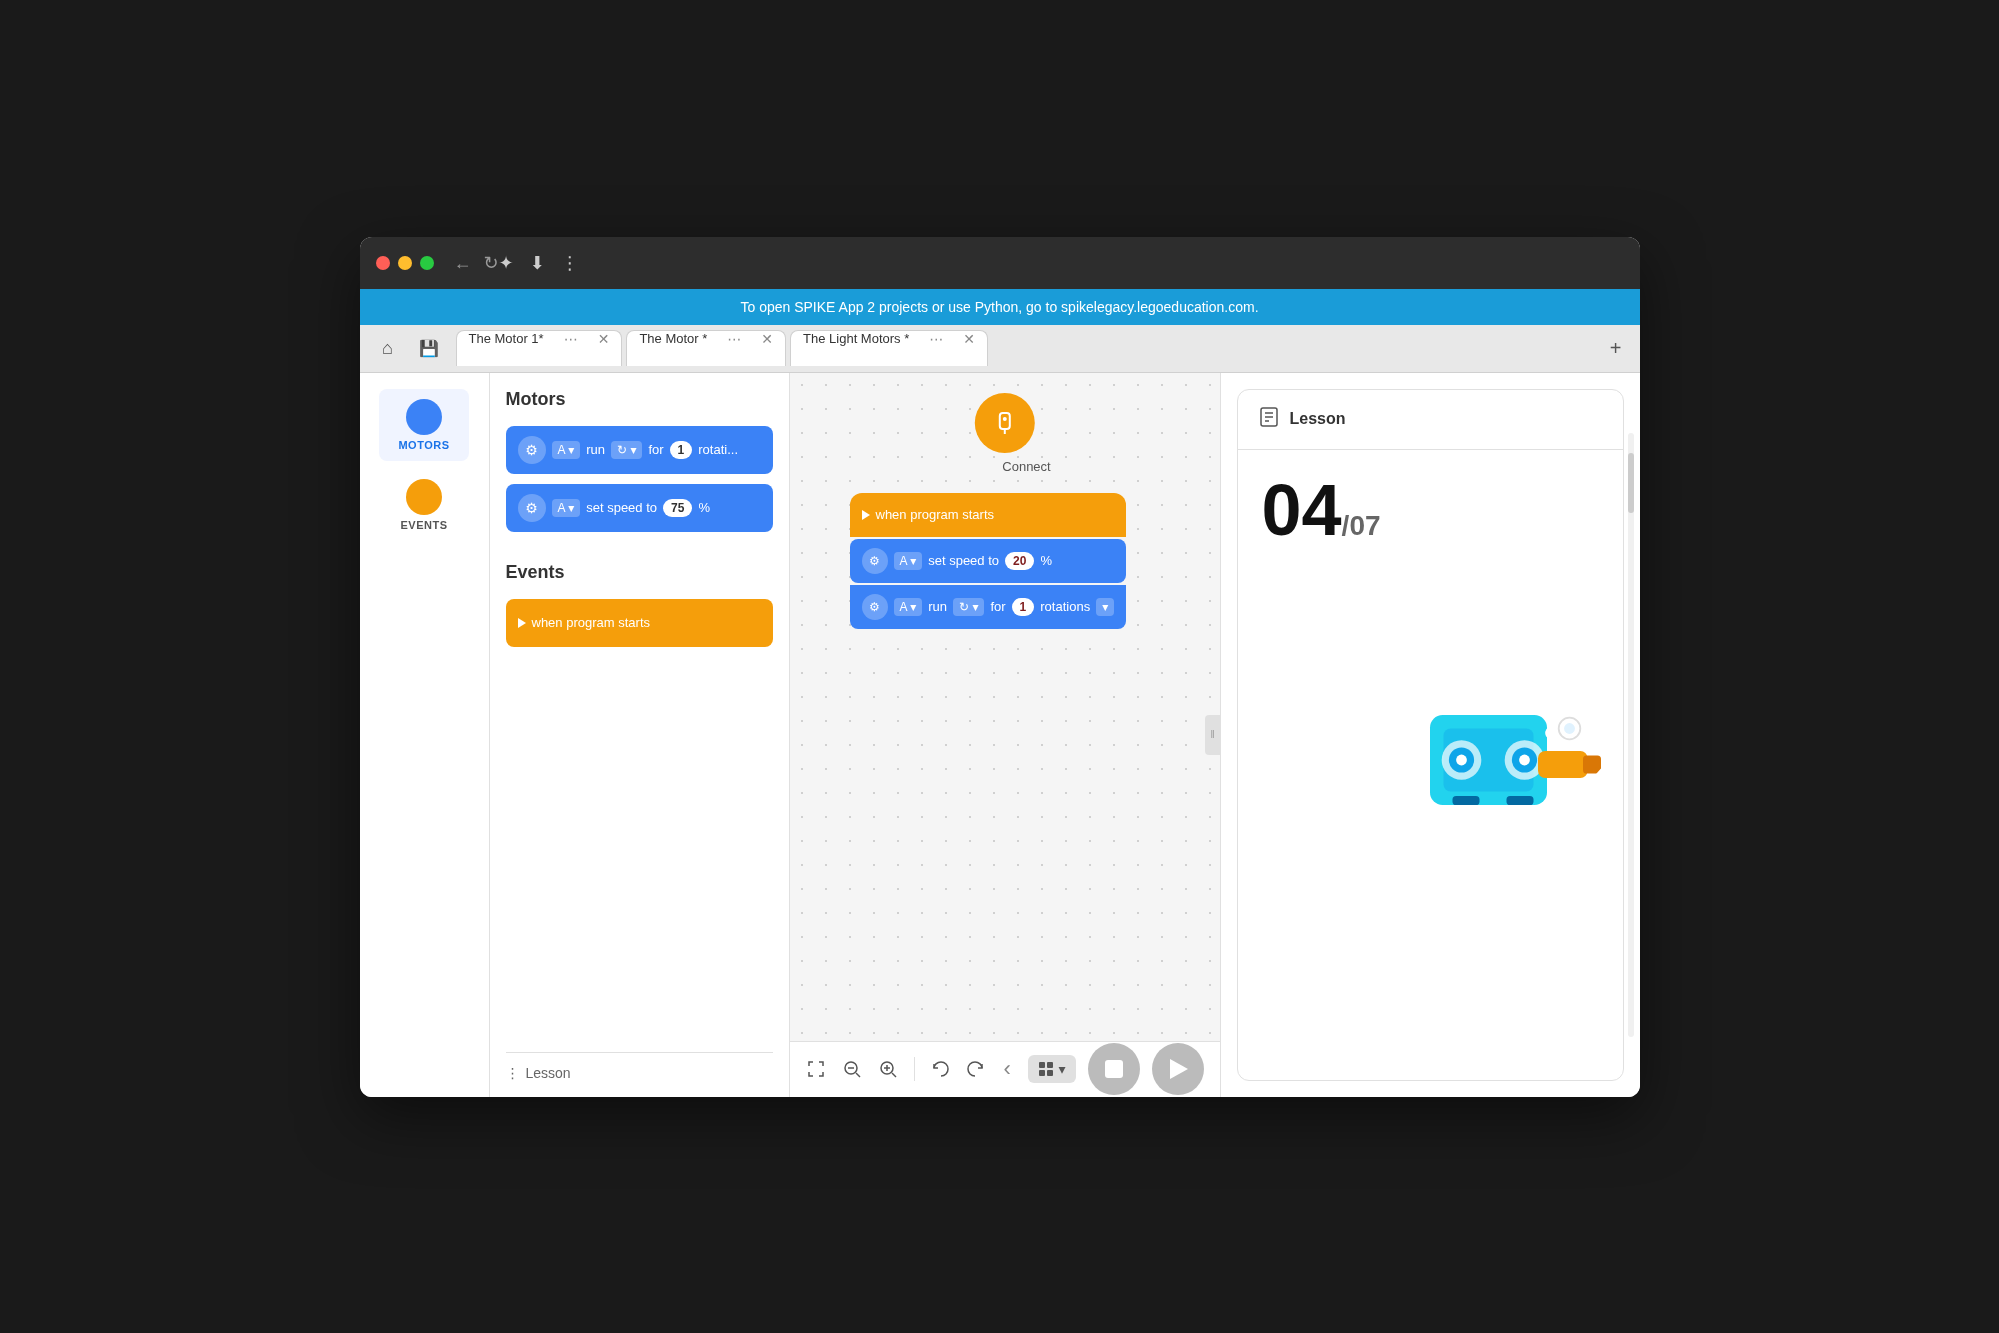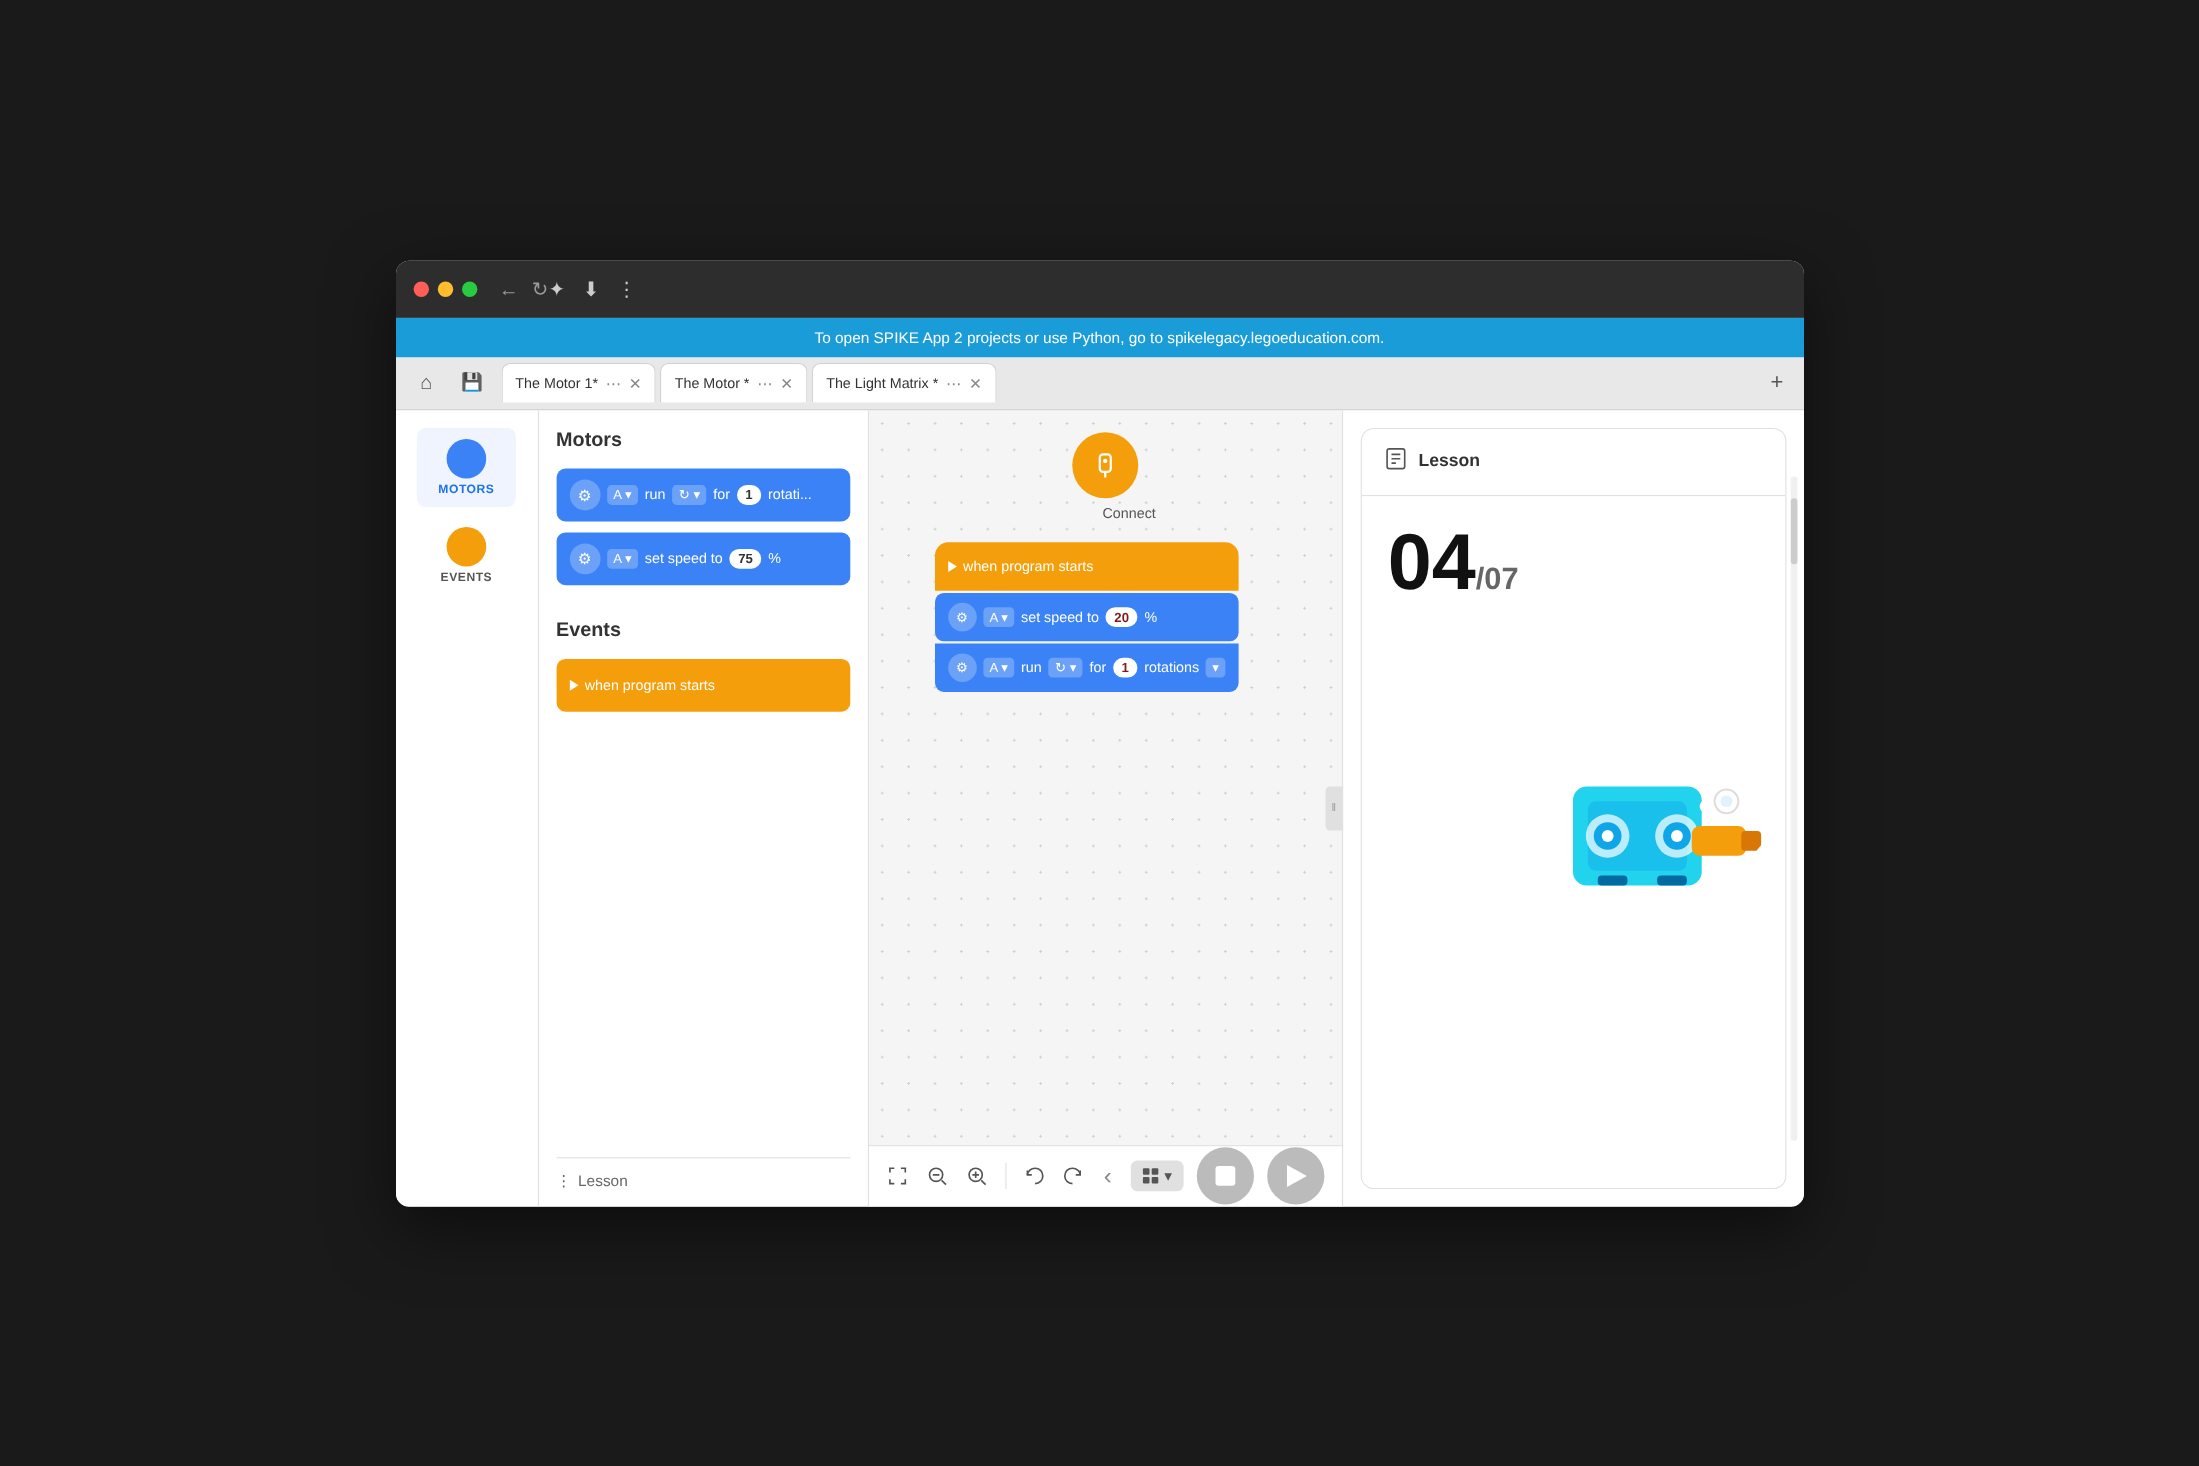--- a/index.html
+++ b/index.html
@@ -112,23 +112,23 @@
       cursor: pointer;
       font-size: 16px;
       color: #555;
       margin-right: 8px;
     }
     .tab {
       height: 36px;
       background: white;
       border-radius: 8px 8px 0 0;
       display: flex;
-      align-items: center;
+      align-items: flex-start;
       padding: 0 12px;
-      gap: 7px;
+      gap: 20px;
       font-size: 13px;
       color: #333;
       cursor: pointer;
       border: 1px solid #d0d0d0;
       border-bottom: none;
       margin-right: 4px;
     }
     .tab.active {
       background: white;
       z-index: 1;
@@ -613,21 +613,21 @@
       <span>The Motor 1*</span>
       <span class="tab-menu">⋯</span>
       <span class="tab-close">✕</span>
     </div>
     <div class="tab">
       <span>The Motor *</span>
       <span class="tab-menu">⋯</span>
       <span class="tab-close">✕</span>
     </div>
     <div class="tab">
-      <span>The Light Matrix *</span>
+      <span>The Light Motors *</span>
       <span class="tab-menu">⋯</span>
       <span class="tab-close">✕</span>
     </div>
     <div class="tab-add">+</div>
   </div>
 
   <div class="main-content">
 
     <div class="sidebar">
       <div class="sidebar-item active">

